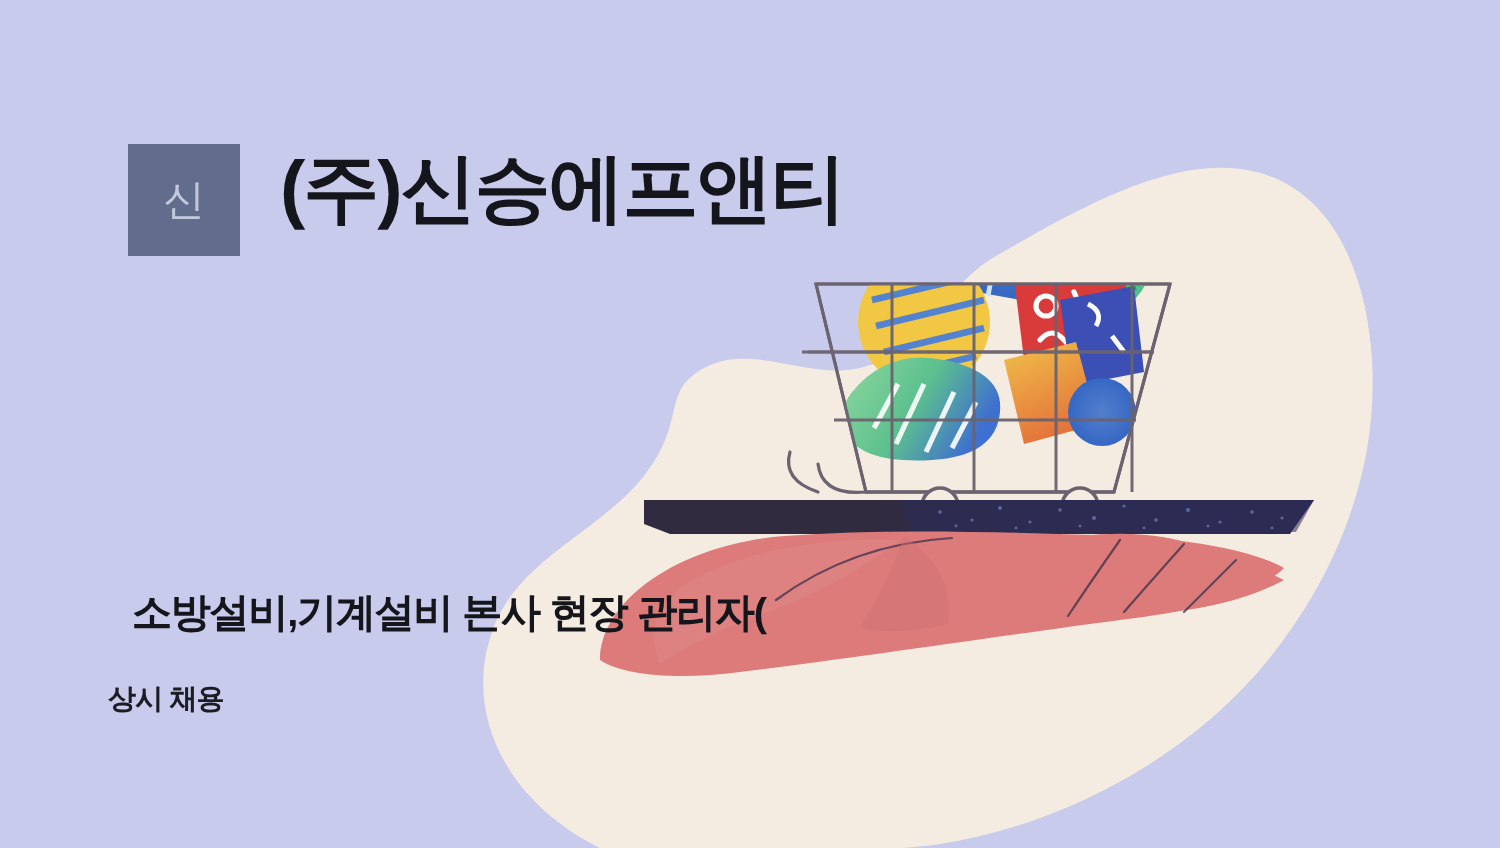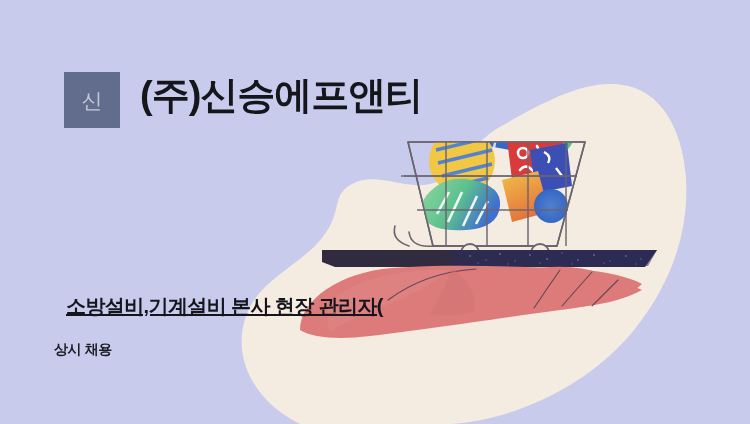--- a/index.html
+++ b/index.html
@@ -55,21 +55,20 @@
   }
   .job-title {
     position: absolute;
     left: 66px;
     top: 293px;
     font-size: 20px;
     font-weight: bold;
     color: #14161c;
     white-space: nowrap;
     letter-spacing: -0.6px;
-    text-decoration: underline;
   }
   .job-sub {
     position: absolute;
     left: 54px;
     top: 341px;
     font-size: 14px;
     font-weight: bold;
     color: #1b1d24;
     white-space: nowrap;
     letter-spacing: -0.4px;

